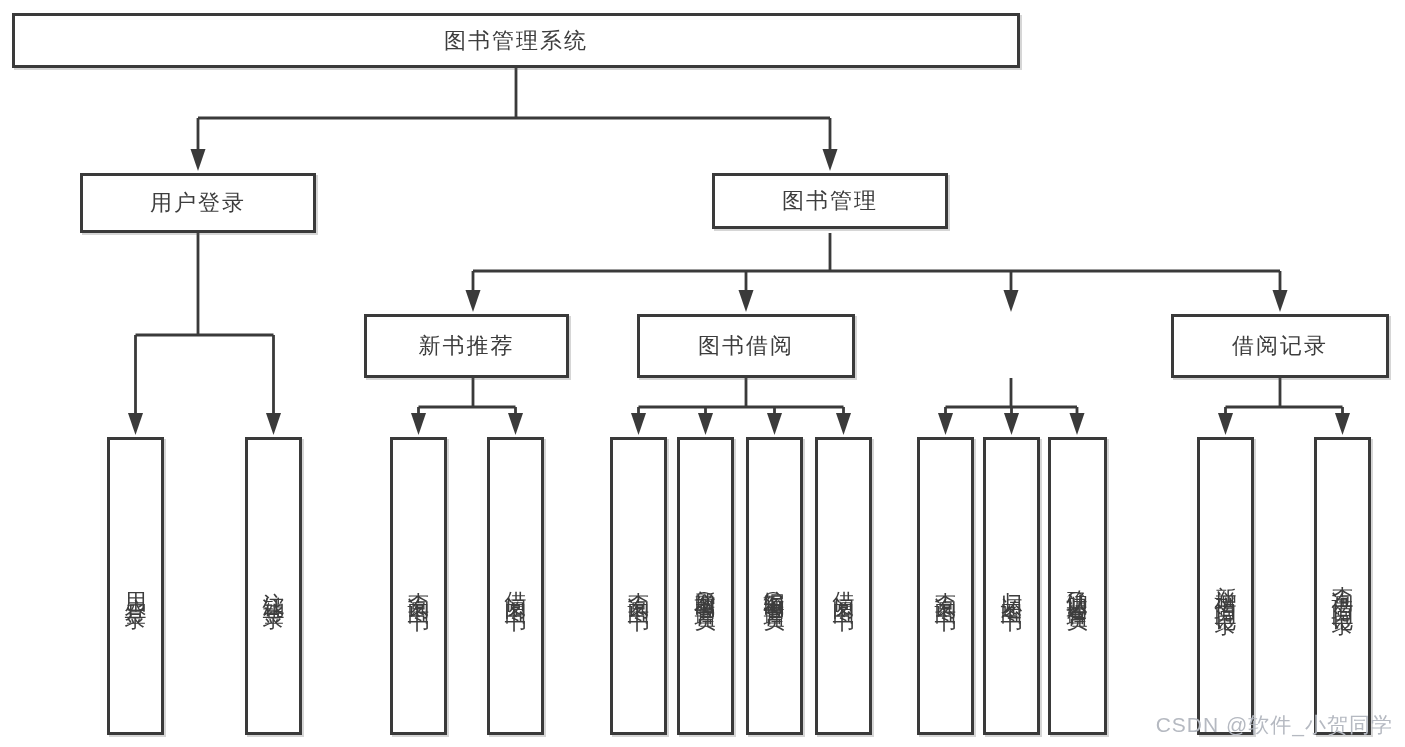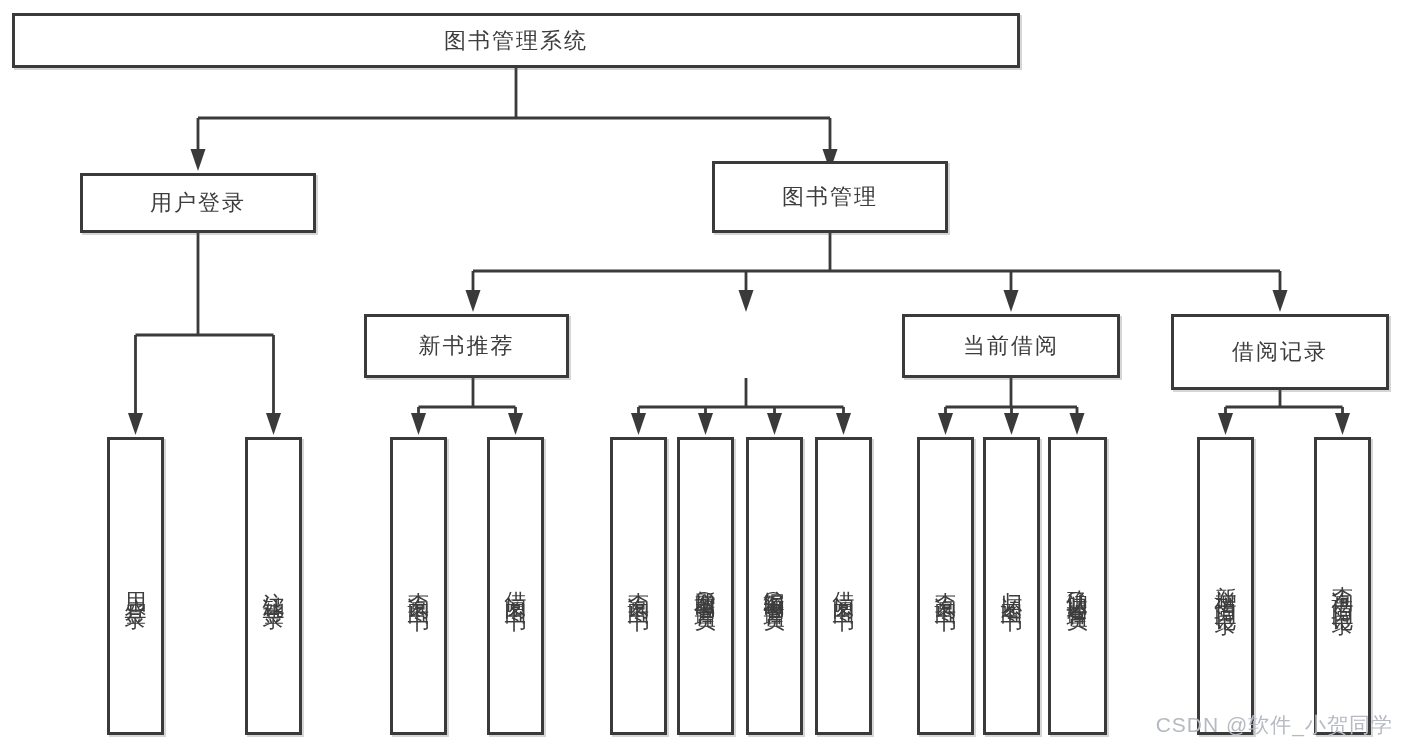--- a/index.html
+++ b/index.html
@@ -117,31 +117,31 @@
     </g>
   </svg>
 
   <div class="box hbox" style="left:12px; top:13px; width:1008px; height:55px;">
     <span class="lbl">图书管理系统</span>
   </div>
 
   <div class="box hbox" style="left:80px; top:173px; width:236px; height:60px;">
     <span class="lbl">用户登录</span>
   </div>
-  <div class="box hbox" style="left:712px; top:161px; width:236px; height:72px;">
+  <div class="box hbox" style="left:712px; top:173px; width:236px; height:56px;">
     <span class="lbl">图书管理</span>
   </div>
 
   <div class="box hbox" style="left:364px; top:314px; width:205px; height:64px;">
     <span class="lbl">新书推荐</span>
   </div>
-  <div class="box hbox" style="left:902px; top:314px; width:218px; height:64px;">
-    <span class="lbl">当前借阅</span>
+  <div class="box hbox" style="left:637px; top:314px; width:218px; height:64px;">
+    <span class="lbl">图书借阅</span>
   </div>
-  <div class="box hbox" style="left:1171px; top:314px; width:218px; height:76px;">
+  <div class="box hbox" style="left:1171px; top:314px; width:218px; height:64px;">
     <span class="lbl">借阅记录</span>
   </div>
 
   <div class="box leaf" style="left:107px; top:437px; width:57px; height:298px;">
     <span class="lbl">用户登录</span>
   </div>
   <div class="box leaf" style="left:245px; top:437px; width:57px; height:298px;">
     <span class="lbl">注销登录</span>
   </div>
 

